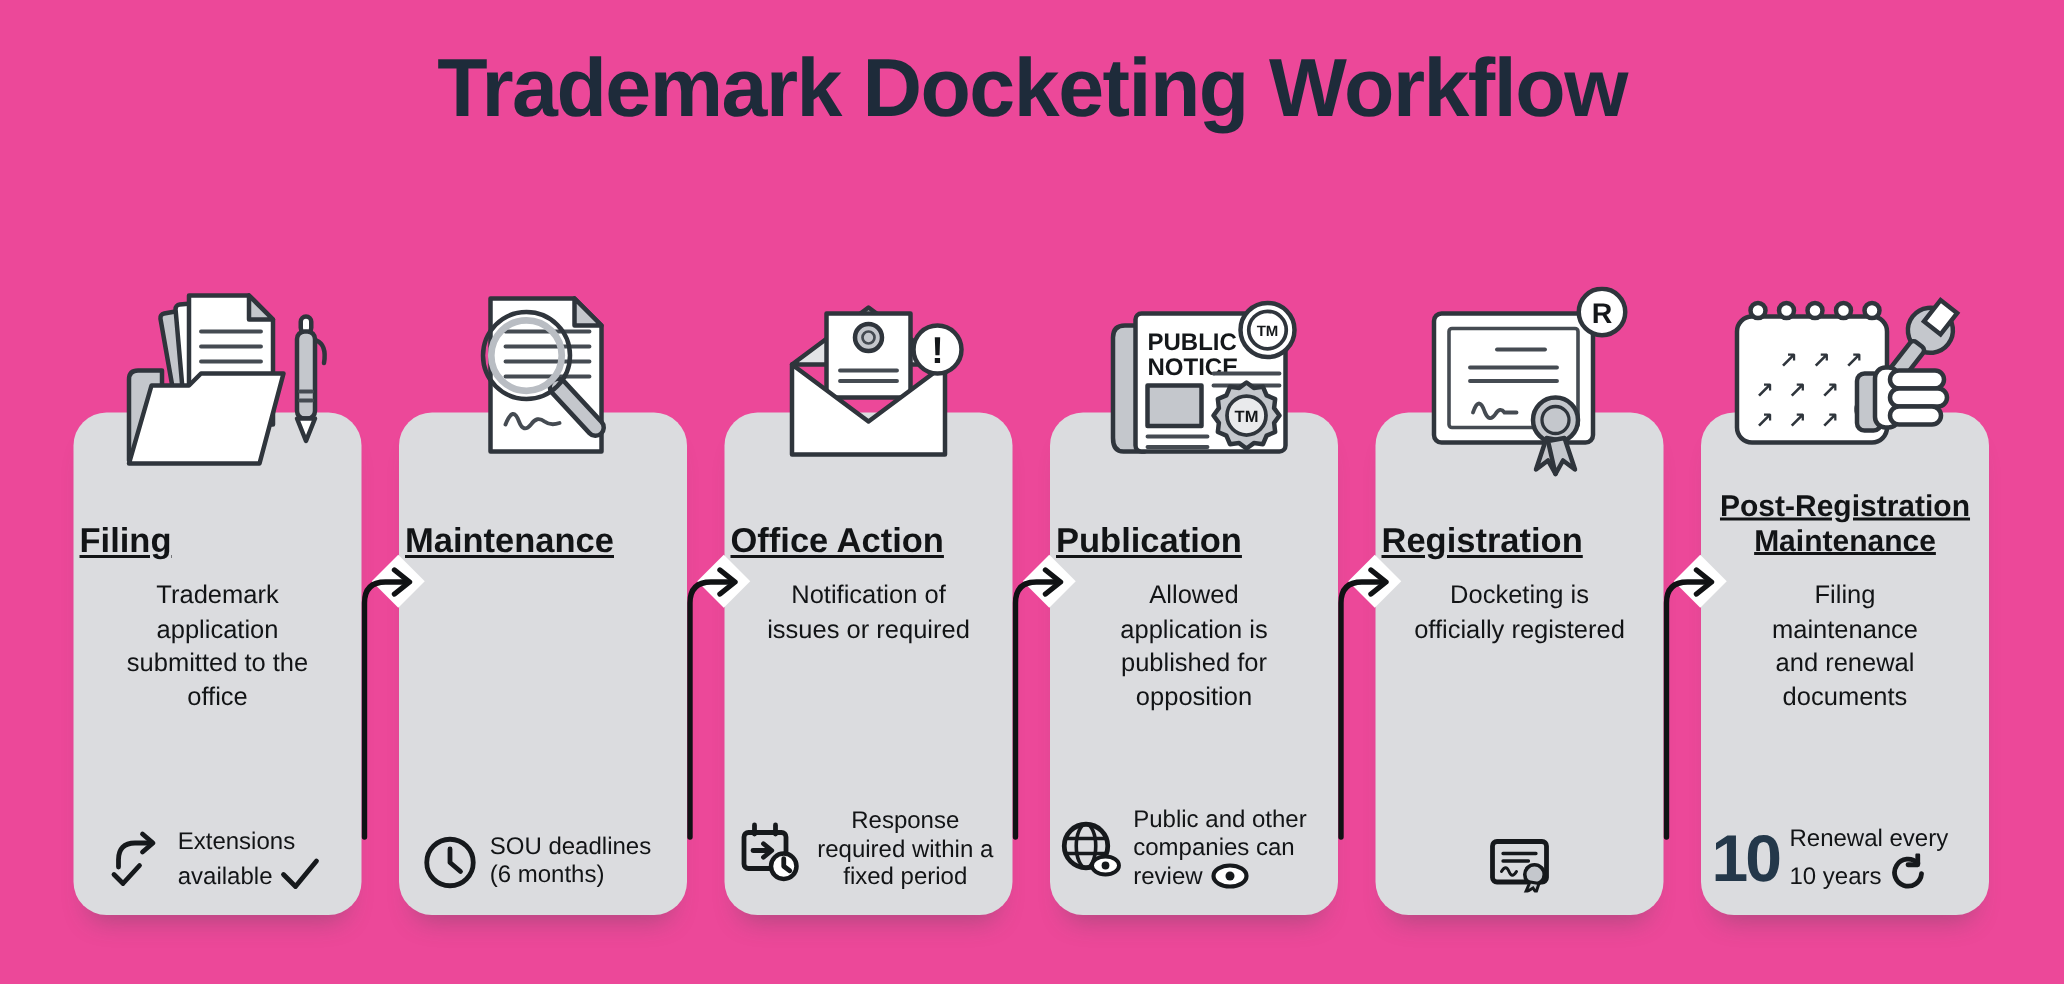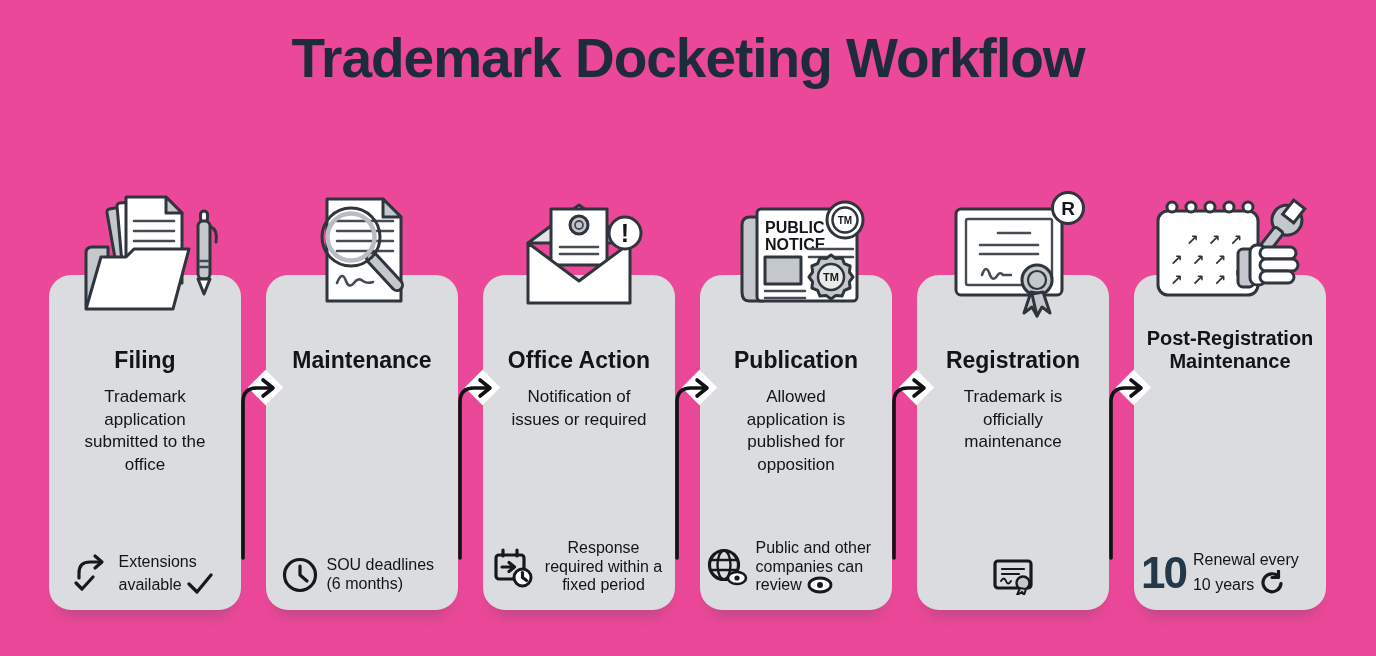--- a/index.html
+++ b/index.html
@@ -7,21 +7,21 @@
           font-family:"Liberation Sans","DejaVu Sans",sans-serif;color:#121416;}
   .page-title{position:absolute;top:26px;left:0;width:100%;text-align:center;margin:0;
           font-size:55px;font-weight:700;letter-spacing:-1px;color:#1e2b3a;}
   .steps{position:absolute;top:275px;left:49px;display:flex;gap:25px;}
   .panel{position:relative;width:192px;height:335px;background:#dbdcdf;border-radius:22px;
          box-shadow:0 14px 16px -10px rgba(70,74,80,.35);}
   .panel.notch::before{content:"";position:absolute;left:-13px;top:100px;width:25px;height:25px;
          background:#ffffff;transform:rotate(45deg);}
   .step-icon{position:absolute;top:-84px;left:50%;transform:translateX(-50%);z-index:2;}
   .step-icon.wide{top:-88px;}
-  .title-wrap{height:58px;margin-top:40px;display:flex;align-items:flex-end;justify-content:center;}
+  .title-wrap{height:58px;margin-top:40px;display:flex;align-items:flex-end;justify-content:flex-start;text-decoration:underline;}
   .title{font-size:23px;font-weight:700;text-align:center;line-height:1.08;margin:0;padding:0 4px;}
   .panel:nth-child(6) .title{font-size:20px;line-height:1.15;}
   .desc{margin:13px auto 0;text-align:center;font-size:17px;line-height:1.33;max-width:142px;}
   .panel:nth-child(6) .desc{max-width:124px;}
   .footer{position:absolute;bottom:15px;left:4px;right:4px;display:flex;align-items:center;
           justify-content:center;gap:7px;}
   .ftwrap{display:inline-block;text-align:left;}
   .ft{font-size:16px;line-height:1.17;}
   .panel:nth-child(1) .ftwrap{max-width:100px;}
   .panel:nth-child(2) .ftwrap{max-width:118px;}
@@ -181,21 +181,21 @@
         <circle class="gf" cx="99" cy="89" r="15"></circle>
         <circle cx="99" cy="89" r="9" fill="none" stroke="#2f353c" stroke-width="2.2"></circle>
         <polygon class="gf" stroke-width="2.4" points="93,101 86,122 94,116 99,125 104,103"></polygon>
         <polygon class="gf" stroke-width="2.4" points="105,101 112,122 104,116 99,125 94,103"></polygon>
         <circle class="wf" cx="130" cy="17" r="15.5" stroke-width="3.6"></circle>
         <text class="icontext" x="130" y="24" font-size="19" text-anchor="middle">R</text>
       </svg>
       <div class="title-wrap">
           <div class="title">Registration</div>
         </div>
-      <div class="desc">Trademark is officially maintenance</div>
+      <div class="desc">Docketing is officially registered</div>
       <div class="footer">
         <svg width="44" height="42" viewBox="0 0 44 42">
           <rect class="fo" x="4" y="8" width="36" height="27" rx="3" stroke-width="3" fill="#ffffff"></rect>
           <path d="M11 16 H33 M11 21 H28" stroke="#16191c" stroke-width="2.2" fill="none" stroke-linecap="round"></path>
           <path d="M10 28 q3 -5 5 0 t5 0" stroke="#16191c" stroke-width="2" fill="none" stroke-linecap="round"></path>
           <circle cx="32" cy="30" r="6.5" fill="#c4c7cc" stroke="#16191c" stroke-width="2.4"></circle>
           <polygon points="29,35 26,42 31,39 33,42 35,36" fill="#c4c7cc" stroke="#16191c" stroke-width="2"></polygon>
         </svg>
       </div>
     </div>
@@ -220,20 +220,21 @@
         </g>
         <rect class="gf" x="92" y="62" width="16" height="38" rx="5"></rect>
         <rect class="wf" x="104" y="58" width="16" height="40" rx="7"></rect>
         <rect class="wf" x="114" y="60" width="36" height="12" rx="6"></rect>
         <rect class="wf" x="114" y="72" width="38" height="12" rx="6"></rect>
         <rect class="wf" x="114" y="84" width="34" height="12" rx="6"></rect>
       </svg>
       <div class="title-wrap">
           <div class="title">Post-Registration Maintenance</div>
         </div>
+      <div class="desc">Filing maintenance and renewal documents</div>
       <div class="footer">
         <span class="big-number">10</span>
         <span class="ftwrap"><span class="ft">Renewal every 10 years</span>
           <svg class="sfx" width="24" height="24" viewBox="0 0 24 24">
             <path class="fo" d="M19.5 6.5 A9 9 0 1 0 22 13.5" stroke-width="3"></path>
             <path class="fo" d="M19.5 1 V7.5 H13" stroke-width="2.8"></path>
           </svg>
         </span>
       </div>
     </div>

